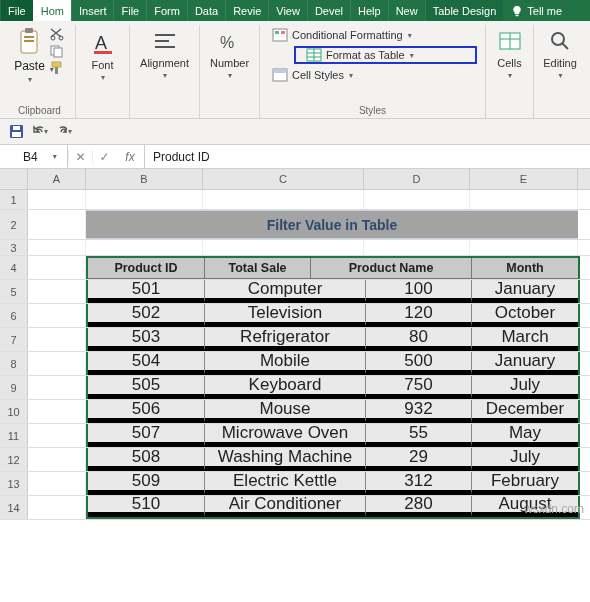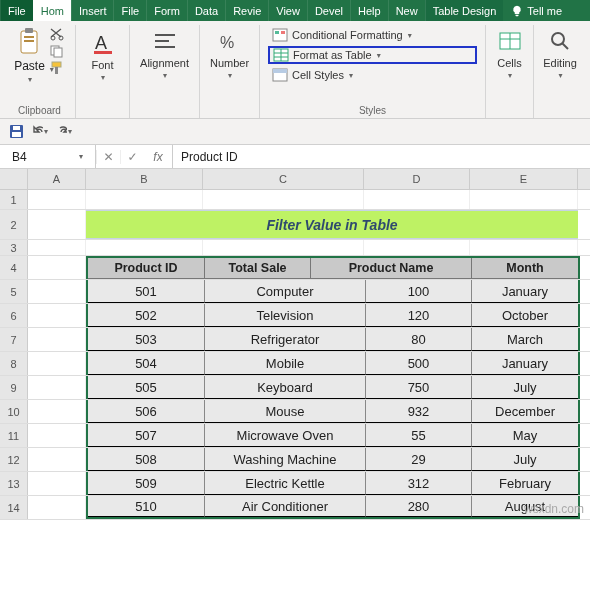--- a/index.html
+++ b/index.html
@@ -21,30 +21,30 @@
 .btn-large { display:flex; flex-direction:column; align-items:center; gap:2px; font-size:11px; color:#333; padding:2px 4px;}
 .clipboard-group { width:72px; }
 .clipboard-top { display:flex; gap:4px; }
 .paste-btn { display:flex; flex-direction:column; align-items:center; gap:2px; }
 .small-col { display:flex; flex-direction:column; gap:3px; }
 .small-icon { width:16px; height:14px; display:inline-block; }
 .chev { font-size:8px; color:#666; margin-left:1px;}
 .styles-group { flex:1; align-items:flex-start;}
 .styles-rows { display:flex; flex-direction:column; gap:3px; width:100%;}
 .style-row { display:flex; align-items:center; gap:4px; font-size:11px; color:#333; padding:1px 4px;}
-.style-row.highlight { border:2px solid #2035c9; padding:0 3px;}
+.style-row.highlight { border:2px solid #2035c9; padding:0 10px;margin-left:26px;}
 .sicon { width:16px; height:14px; display:inline-flex; align-items:center; justify-content:center;}
 
 
 .qat { background:#f3f2f1; height:26px; display:flex; align-items:center; gap:8px; padding:0 8px; border-bottom:1px solid #d0d0d0;}
 .qat-icon { width:16px; height:16px; display:inline-flex; align-items:center; justify-content:center; color:#217346;}
 
 
 .fbar { display:flex; align-items:stretch; height:24px; border-bottom:1px solid #d0d0d0;}
-.namebox { width:96px; border-right:1px solid #ccc; display:flex; align-items:center; padding:0 12px; font-size:12px;gap:15px;}
+.namebox { width:68px; border-right:1px solid #ccc; display:flex; align-items:center; padding:0 23px; font-size:12px;gap:15px;}
 .namebox-chev { margin-left:auto; font-size:8px; color:#666;}
 .fx-btns { display:flex; align-items:center; border-right:1px solid #ccc;}
 .fx-btn { width:24px; display:flex; align-items:center; justify-content:center; color:#888; border-left:1px solid #eee;}
 .fx-label { width:28px; display:flex; align-items:center; justify-content:center; font-style:italic; color:#777;}
 .formula-input { flex:1; padding:0 8px; display:flex; align-items:center; font-size:12px;}
 
 
 .grid { position:relative; }
 .col-hdrs { display:flex; background:#e6e6e6; border-bottom:1px solid #ccc;}
 .corner { width:28px; height:20px; border-right:1px solid #ccc; background:#e6e6e6;}
@@ -52,24 +52,24 @@
 .chA{width:58px;} .chB{width:117px;} .chC{width:161px;} .chD{width:106px;} .chE{width:108px;}
 .rows { }
 .row { display:flex; border-bottom:1px solid #ddd;}
 .rh { width:28px; background:#e6e6e6; border-right:1px solid #ccc; display:flex; align-items:center; justify-content:center; font-size:11px; color:#555;}
 .cA{width:58px;} .cB{width:117px;} .cC{width:161px;} .cD{width:106px;} .cE{width:108px;}
 .cell { border-right:1px solid #eee; height:100%; display:flex; align-items:center; justify-content:center; font-size:12px;}
 .r1{height:20px;} .r2{height:30px;} .r3{height:16px;}
 .rH{height:24px;} .rD{height:24px;}
 
 
-.title-band { background:#bef264; color:#2f4a6e; font-weight:bold; font-size:14px; height:100%; width:100%; display:flex; align-items:center; justify-content:center; border-top:1px solid #c6d3e4; border-bottom:1px solid #c6d3e4;font-style:italic;}
+.title-band { background:#a3a3a3; color:#2f4a6e; font-weight:bold; font-size:14px; height:100%; width:100%; display:flex; align-items:center; justify-content:center; border-top:1px solid #c6d3e4; border-bottom:1px solid #c6d3e4;}
 .tbl { border:2px solid #217346; }
 .tbl-hdr { background:#c9c9c9; font-weight:bold; border-right:1px solid #777; border-bottom:1px solid #777; display:flex; align-items:center; justify-content:center; font-size:12.5px;}
-.tbl-cell { background:#e9e9e9; border-right:1px solid #888; border-bottom:1px solid #000000; display:flex; align-items:center; justify-content:center; font-size:13px;}
+.tbl-cell { background:#e9e9e9; border-right:1px solid #888; border-bottom:5px solid #000000; display:flex; align-items:center; justify-content:center; font-size:17px;}
 .tB{width:117px;} .tC{width:161px;} .tD{width:106px;} .tE{width:106px;}
 
 .watermark { position:absolute; right:6px; bottom:4px; font-size:12px; color:#aaa;}
 </style>
 </head>
 <body>
 
 <div class="titlebar">
   <div class="tab file">File</div>
   <div class="tab active">Hom</div>

